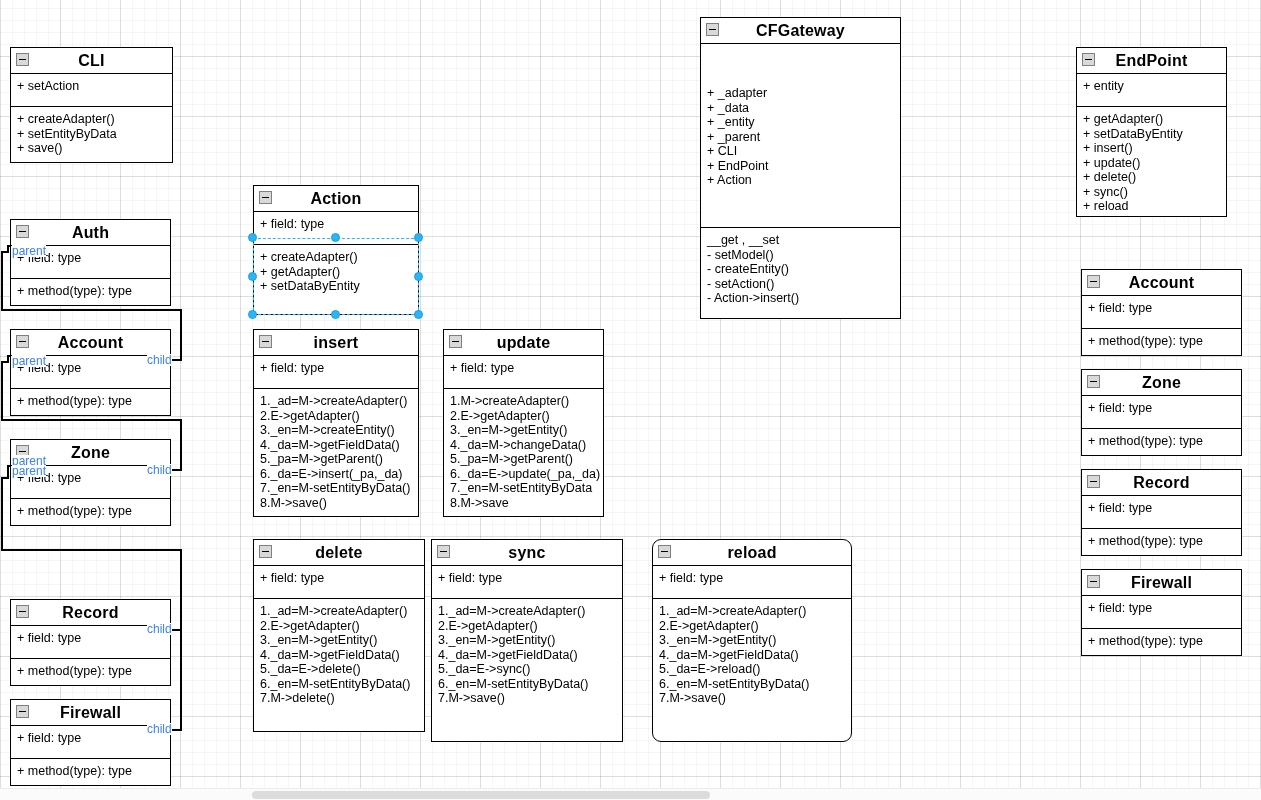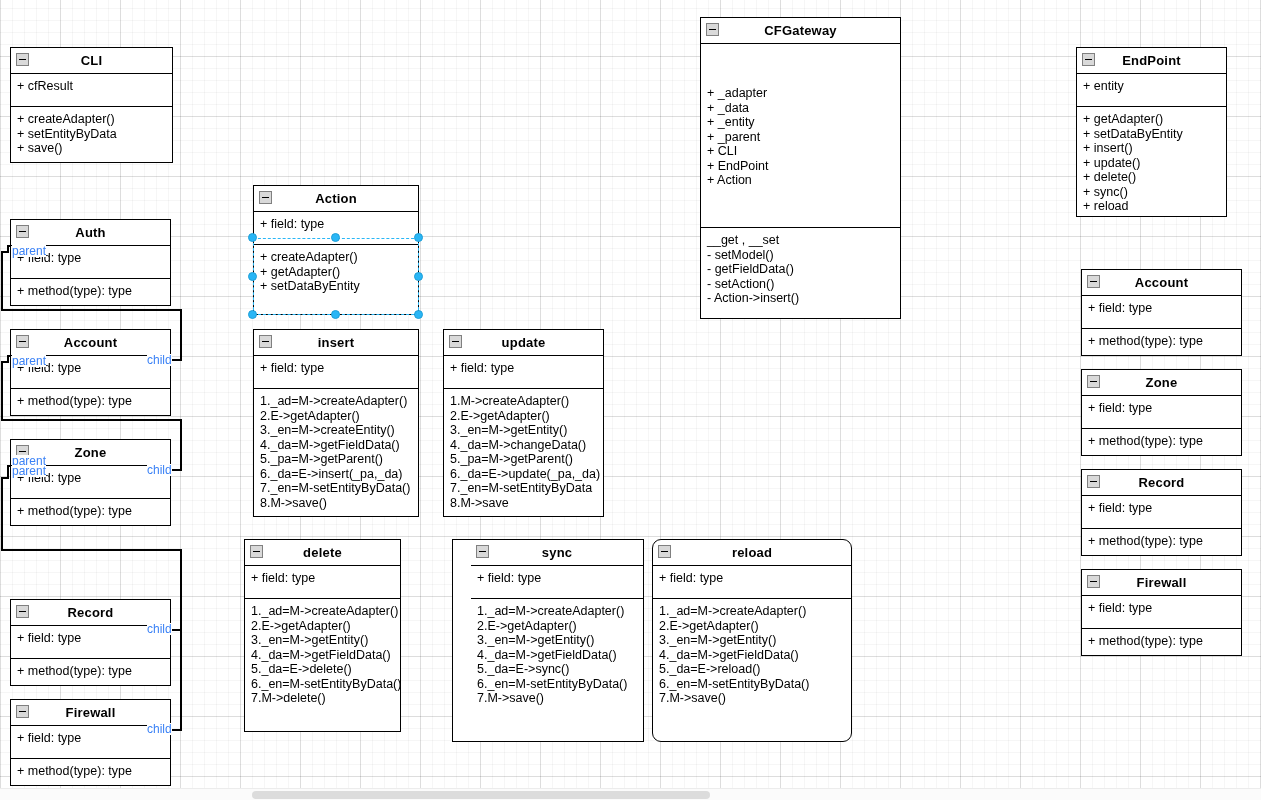--- a/index.html
+++ b/index.html
@@ -62,21 +62,21 @@
   .uml .title {
     position: relative;
     height: 26px;
     border-bottom: 1px solid #000000;
     box-sizing: border-box;
     display: flex;
     align-items: center;
     justify-content: center;
   }
   .uml .title .name {
-    font-size: 13px;
+    font-size: 16px;
     font-weight: bold;
     letter-spacing: .2px;
     text-align: center;
   }
   .collapse-icon {
     position: absolute;
     left: 5px;
     top: 5px;
     width: 13px;
     height: 13px;
@@ -155,21 +155,21 @@
       <path d="M 181 630 L 181 730 L 171 730"></path>
     </svg>
 
   <div id="boxes">
       <div class="uml" style="left: 10px; top: 47px; width: 163px; height: 116px;">
         <div class="title">
           <span class="collapse-icon"></span>
           <span class="name">CLI</span>
         </div>
         <div class="compartment div" style="height: 33px;">
-          <div class="row">+ cfResult</div>
+          <div class="row">+ setAction</div>
         </div>
         <div class="compartment">
           <div class="row">+ createAdapter()</div>
           <div class="row">+ setEntityByData</div>
           <div class="row">+ save()</div>
         </div>
       </div>
       <div class="uml" style="left: 700px; top: 17px; width: 201px; height: 302px;">
         <div class="title">
           <span class="collapse-icon"></span>
@@ -180,21 +180,21 @@
           <div class="row">+ _data</div>
           <div class="row">+ _entity</div>
           <div class="row">+ _parent</div>
           <div class="row">+ CLI</div>
           <div class="row">+ EndPoint</div>
           <div class="row">+ Action</div>
         </div>
         <div class="compartment">
           <div class="row">__get , __set</div>
           <div class="row">- setModel()</div>
-          <div class="row">- getFieldData()</div>
+          <div class="row">- createEntity()</div>
           <div class="row">- setAction()</div>
           <div class="row">- Action-&gt;insert()</div>
         </div>
       </div>
       <div class="uml" style="left: 1076px; top: 47px; width: 151px; height: 170px;">
         <div class="title">
           <span class="collapse-icon"></span>
           <span class="name">EndPoint</span>
         </div>
         <div class="compartment div" style="height: 33px;">
@@ -315,39 +315,39 @@
           <div class="row">1.M-&gt;createAdapter()</div>
           <div class="row">2.E-&gt;getAdapter()</div>
           <div class="row">3._en=M-&gt;getEntity()</div>
           <div class="row">4._da=M-&gt;changeData()</div>
           <div class="row">5._pa=M-&gt;getParent()</div>
           <div class="row">6._da=E-&gt;update(_pa,_da)</div>
           <div class="row">7._en=M-setEntityByData</div>
           <div class="row">8.M-&gt;save</div>
         </div>
       </div>
-      <div class="uml" style="left: 244px; top: 539px; width: 157px; height: 193px;">
+      <div class="uml" style="left: 253px; top: 539px; width: 172px; height: 193px;">
         <div class="title">
           <span class="collapse-icon"></span>
           <span class="name">delete</span>
         </div>
         <div class="compartment div" style="height: 33px;">
           <div class="row">+ field: type</div>
         </div>
         <div class="compartment">
           <div class="row">1._ad=M-&gt;createAdapter()</div>
           <div class="row">2.E-&gt;getAdapter()</div>
           <div class="row">3._en=M-&gt;getEntity()</div>
           <div class="row">4._da=M-&gt;getFieldData()</div>
           <div class="row">5._da=E-&gt;delete()</div>
           <div class="row">6._en=M-setEntityByData()</div>
           <div class="row">7.M-&gt;delete()</div>
         </div>
       </div>
-      <div class="uml" style="left: 452px; top: 539px; width: 192px; height: 203px; padding-left: 18px;">
+      <div class="uml" style="left: 431px; top: 539px; width: 192px; height: 203px;">
         <div class="title">
           <span class="collapse-icon"></span>
           <span class="name">sync</span>
         </div>
         <div class="compartment div" style="height: 33px;">
           <div class="row">+ field: type</div>
         </div>
         <div class="compartment">
           <div class="row">1._ad=M-&gt;createAdapter()</div>
           <div class="row">2.E-&gt;getAdapter()</div>

